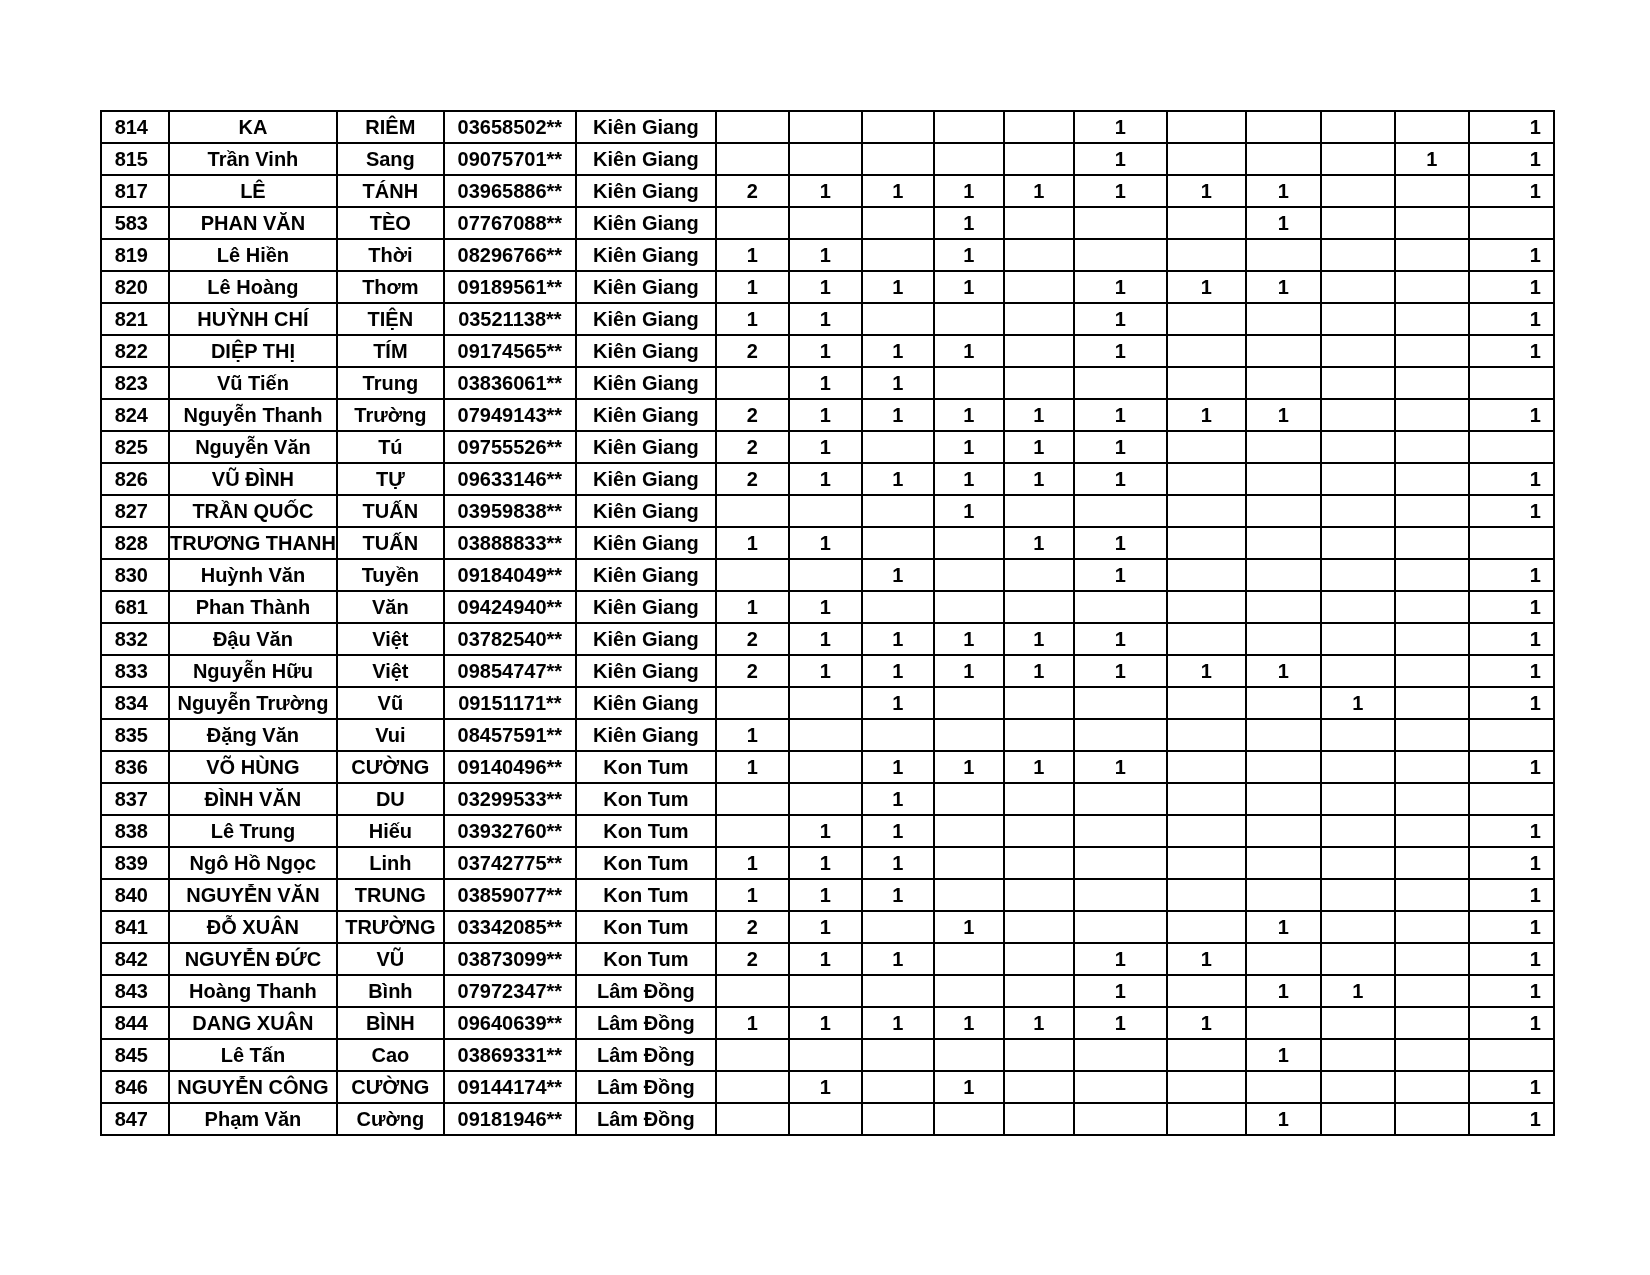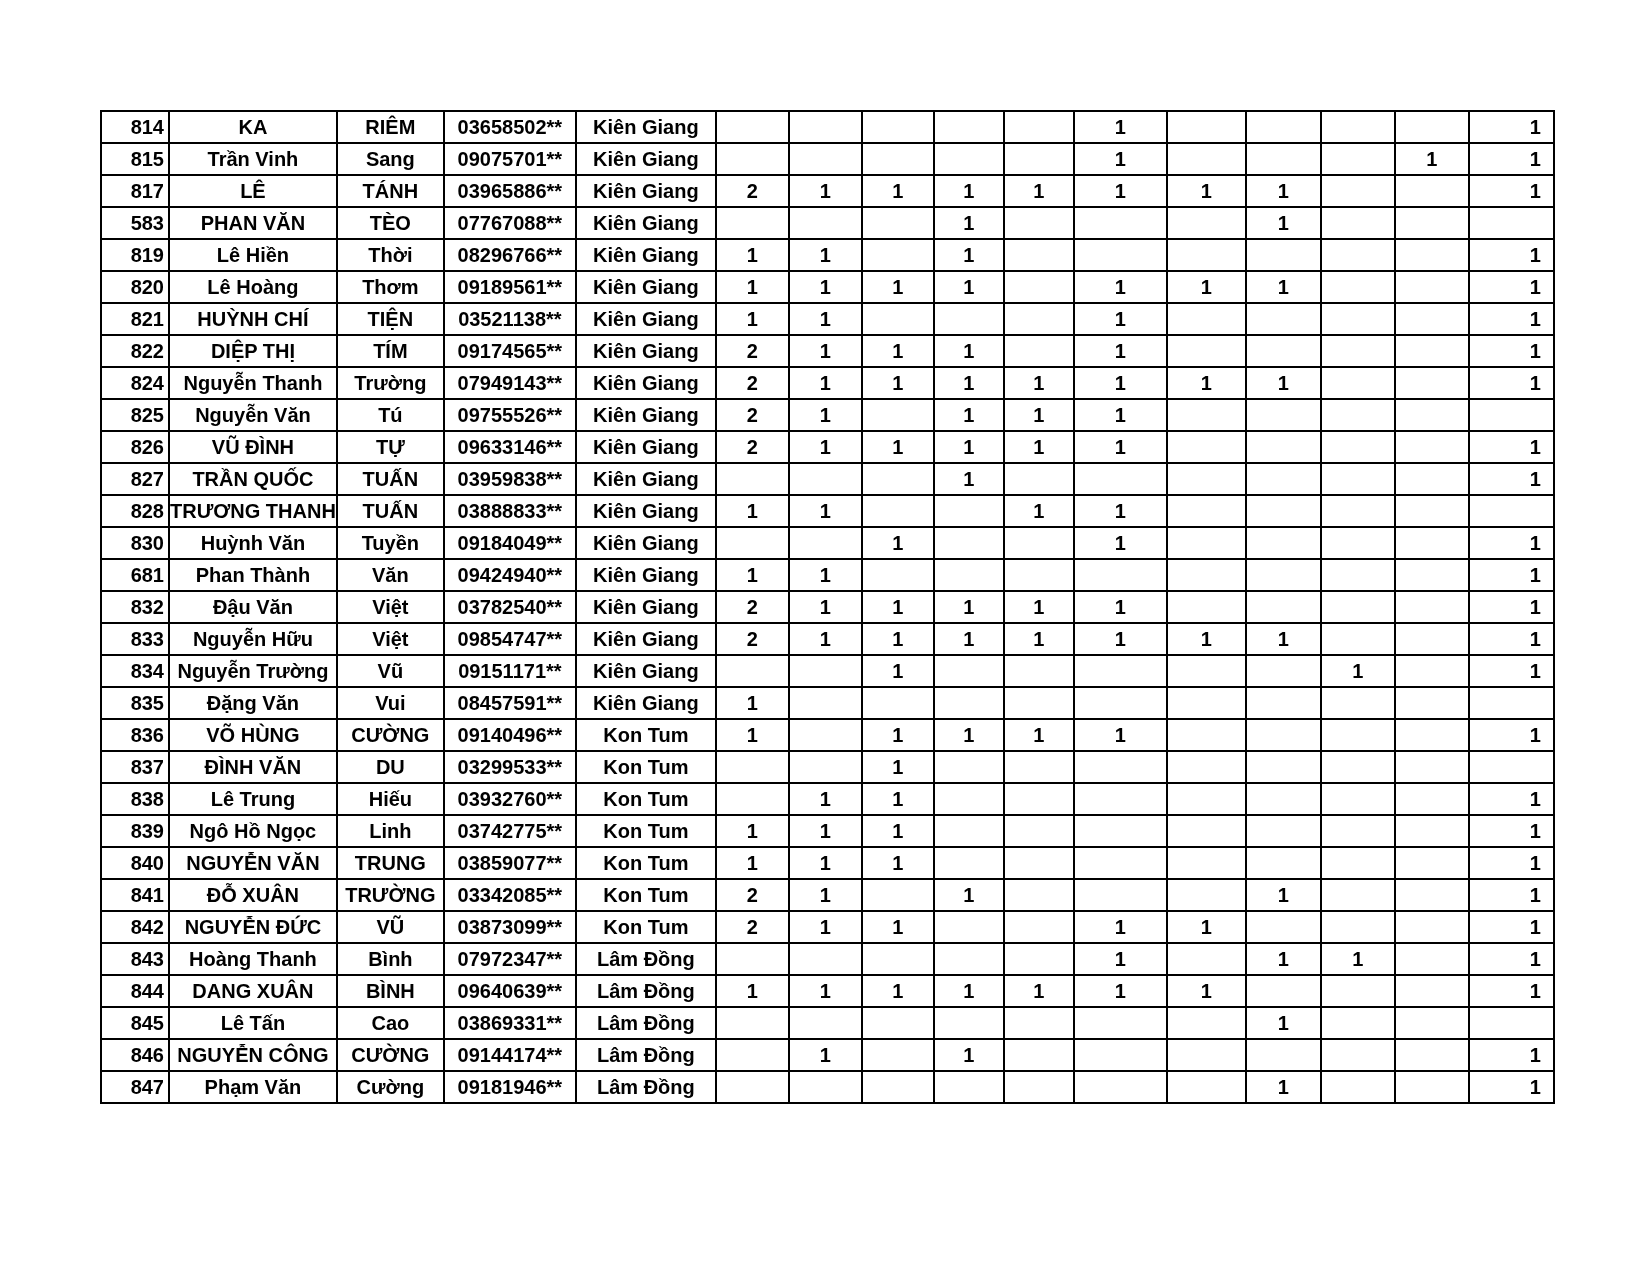--- a/index.html
+++ b/index.html
@@ -26,21 +26,21 @@
     font-weight: bold;
     color: #000000;
     text-align: center;
     vertical-align: middle;
     white-space: nowrap;
     overflow: visible;
     line-height: 30px;
   }
   #sheet td.c-no {
     text-align: right;
-    padding-right: 4px;
+    padding-right: 20px;
   }
   #sheet td.c-last11 {
     text-align: right;
     padding-right: 12px;
   }
 </style>
 </head>
 <body>
 
 <table id="sheet">
@@ -201,20 +201,38 @@
         <td>1</td>
         <td></td>
         <td>1</td>
         <td></td>
         <td></td>
         <td></td>
         <td></td>
         <td class="c-last11">1</td>
       </tr>
       <tr>
+        <td class="c-no">823</td>
+        <td>Vũ Tiến</td>
+        <td>Trung</td>
+        <td>03836061**</td>
+        <td>Kiên Giang</td>
+        <td></td>
+        <td>1</td>
+        <td>1</td>
+        <td></td>
+        <td></td>
+        <td></td>
+        <td></td>
+        <td></td>
+        <td></td>
+        <td></td>
+        <td class="c-last11"></td>
+      </tr>
+      <tr>
         <td class="c-no">824</td>
         <td>Nguyễn Thanh</td>
         <td>Trường</td>
         <td>07949143**</td>
         <td>Kiên Giang</td>
         <td>2</td>
         <td>1</td>
         <td>1</td>
         <td>1</td>
         <td>1</td>

